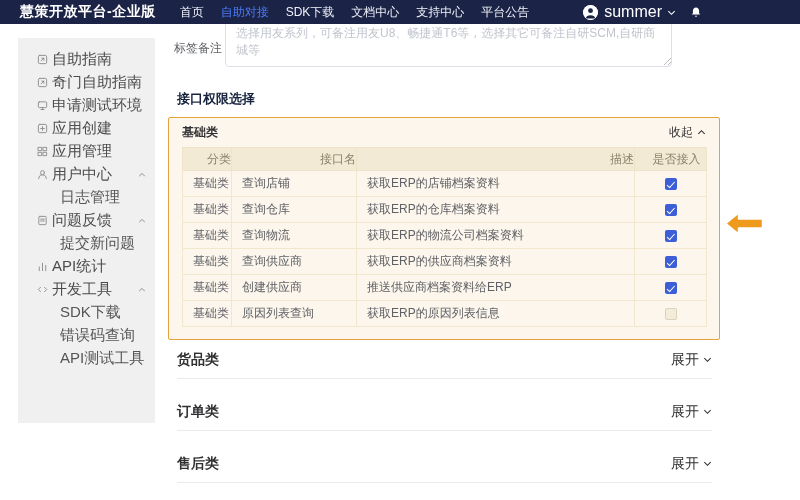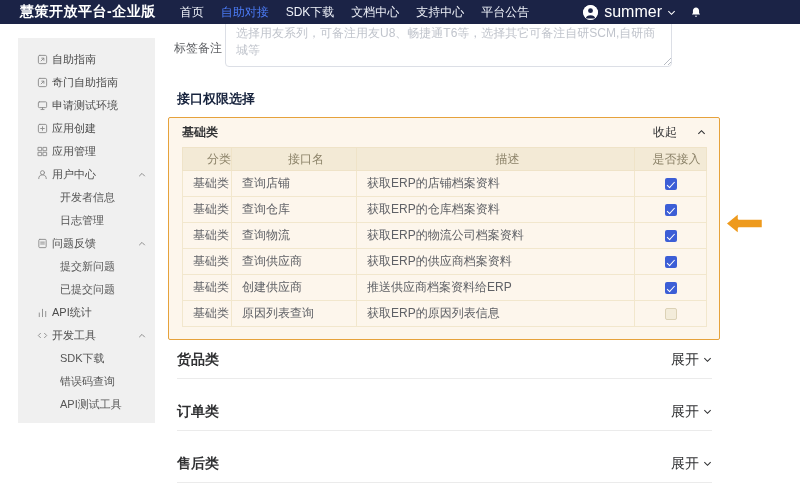--- a/index.html
+++ b/index.html
@@ -18,47 +18,47 @@
   .avatar { width:15px; height:15px; border-radius:50%; background:#fff; overflow:hidden;
     display:inline-flex; align-items:flex-end; justify-content:center; }
   .username { color:#fff; font-size:16px; }
   .nav-caret { display:inline-flex; margin-left:-1px; }
   .bell { display:inline-flex; margin-left:8px; }
 
   
   .sidebar { position:absolute; left:18px; top:38px; width:137px; height:385px;
     background:#f0f0f0; padding-top:10px; z-index:5; }
   .side-item { height:23px; display:flex; align-items:center; padding-left:19px; padding-right:8px;
-    font-size:11px; color:#4c4c4c; cursor:pointer; position:relative; white-space:nowrap; }
+    font-size:15px; color:#4c4c4c; cursor:pointer; position:relative; white-space:nowrap; }
   .side-item .side-icon { width:11px; height:11px; display:inline-flex; margin-right:4px; flex:none; }
   .side-item.sub { padding-left:42px; color:#555; }
   .side-caret { position:absolute; right:9px; top:8px; display:inline-flex; }
 
   
   .form-label { position:absolute; left:174px; top:40px; font-size:12px; color:#606266; z-index:1; }
   .remark-textarea { position:absolute; left:225px; top:18px; width:447px; height:49px;
     border:1px solid #dcdfe6; border-radius:4px; background:#fff; resize:none;
     font-size:12px; color:#606266; padding:6px 10px; outline:none; z-index:1;
     font-family:"Liberation Sans","DejaVu Sans",sans-serif; }
   .remark-textarea::placeholder { color:#c0c4cc; }
   .resize-handle { position:absolute; left:663px; top:57px; z-index:2; pointer-events:none; }
 
   .section-heading { position:absolute; left:177px; top:90px; font-size:13px; font-weight:bold; color:#17233d; }
 
   .panel { position:absolute; left:168px; top:117px; width:552px; height:223px;
     background:var(--panel-bg,#fdf6ec); border:1px solid var(--panel-border,#e6a23c); border-radius:2px; }
   .panel-header { height:29px; display:flex; align-items:center; justify-content:space-between; padding:0 13px; }
   .panel-title { font-size:12px; font-weight:bold; color:#303133; }
-  .collapse-btn { display:inline-flex; align-items:center; gap:20px; font-size:12px; color:#303133; cursor:pointer; }
+  .collapse-btn { display:inline-flex; align-items:center; gap:4px; font-size:12px; color:#303133; cursor:pointer; }
 
   table.perm { border-collapse:collapse; table-layout:fixed; width:524px; margin-left:13px;
     font-size:12px; }
   table.perm col.c1{width:49px} table.perm col.c2{width:125px} table.perm col.c3{width:278px} table.perm col.c4{width:72px}
   table.perm th { height:23px; background:var(--table-header-bg,#f3ead6); color:#8b8268;
-    font-weight:normal; text-align:center; padding-left:24px; border:1px solid #efe3c8; }
+    font-weight:normal; text-align:right; padding-left:24px; border:1px solid #efe3c8; }
   table.perm th.center { text-align:center; padding-left:12px; }
   table.perm td { height:26px; color:#5f6166; padding-left:10px; border:1px solid #f2e7cd; background:var(--panel-bg,#fdf6ec); }
   table.perm td.center { text-align:center; padding-left:0; }
 
   .checkbox { width:12px; height:12px; border-radius:2px; display:inline-block; position:relative; vertical-align:middle; }
   .checkbox.checked { background:var(--checkbox-blue,#3c5ed6); }
   .checkbox.checked::after { content:''; position:absolute; left:4px; top:1.5px; width:3px; height:6.5px;
     border:solid #fff; border-width:0 1.5px 1.5px 0; transform:rotate(42deg); }
   .checkbox.disabled { background:#f3ecda; border:1px solid #dcd2b6; }
 
@@ -269,46 +269,40 @@
           </svg>
         </span>
         <span>用户中心</span>
         <span class="side-caret">
           <svg width="8" height="8" viewBox="0 0 10 10">
             <polyline points="1.5,6.5 5,3 8.5,6.5" fill="none" stroke="#8a8a8a" stroke-width="1.2"></polyline>
           </svg>
         </span>
       </div>
       <div class="side-item sub">
-        <span>开发者信息</span>
-      </div>
-      <div class="side-item sub">
         <span>日志管理</span>
       </div>
       <div class="side-item">
         <span class="side-icon">
           <svg width="11" height="11" viewBox="0 0 12 12">
             <g fill="none" stroke="#8b8b8b" stroke-width="1" stroke-linecap="round" stroke-linejoin="round">
               <rect x="2" y="1.5" width="8" height="9" rx="1"></rect>
               <path d="M4 4.5 h4 M4 6.5 h4"></path>
             </g>
           </svg>
         </span>
         <span>问题反馈</span>
         <span class="side-caret">
           <svg width="8" height="8" viewBox="0 0 10 10">
             <polyline points="1.5,6.5 5,3 8.5,6.5" fill="none" stroke="#8a8a8a" stroke-width="1.2"></polyline>
           </svg>
         </span>
       </div>
       <div class="side-item sub">
         <span>提交新问题</span>
-      </div>
-      <div class="side-item sub">
-        <span>已提交问题</span>
       </div>
       <div class="side-item">
         <span class="side-icon">
           <svg width="11" height="11" viewBox="0 0 12 12">
             <g fill="none" stroke="#8b8b8b" stroke-width="1" stroke-linecap="round" stroke-linejoin="round">
               <path d="M2.5 10.5 V6.5 M6 10.5 V2.5 M9.5 10.5 V4.8"></path>
             </g>
           </svg>
         </span>
         <span>API统计</span>

